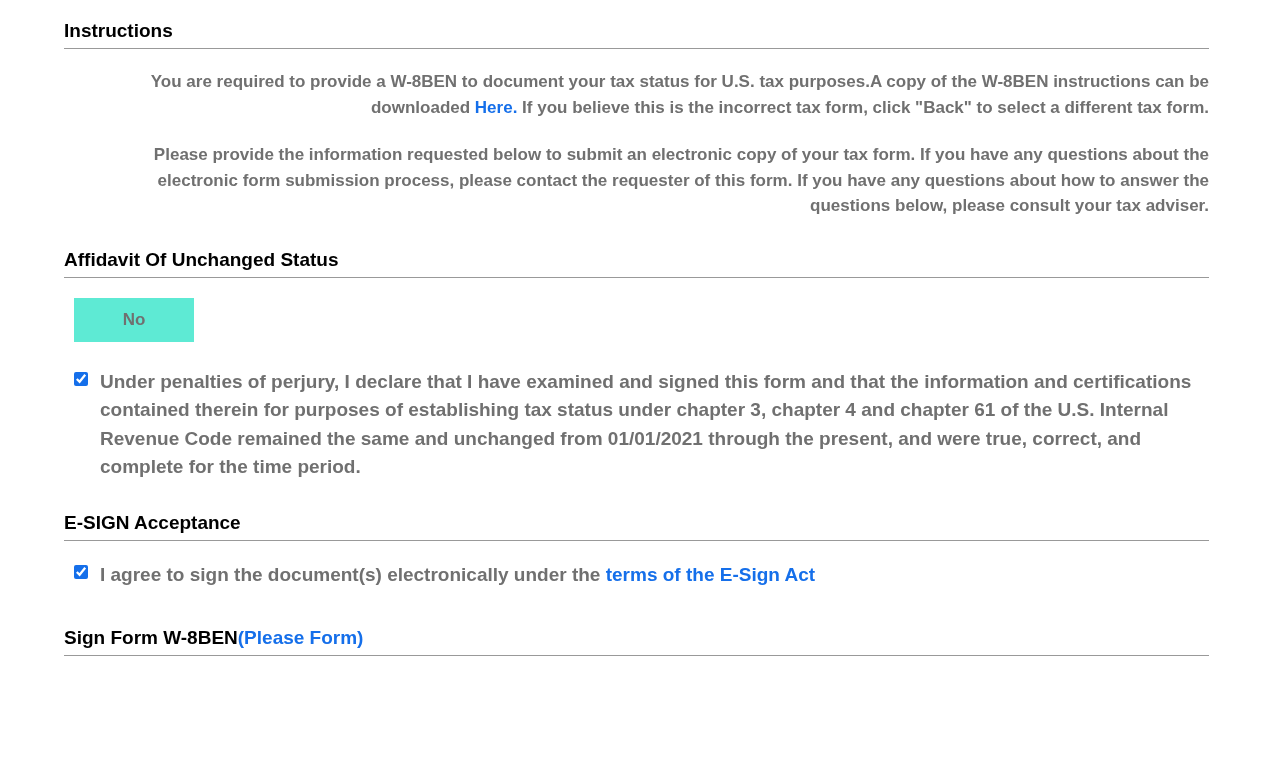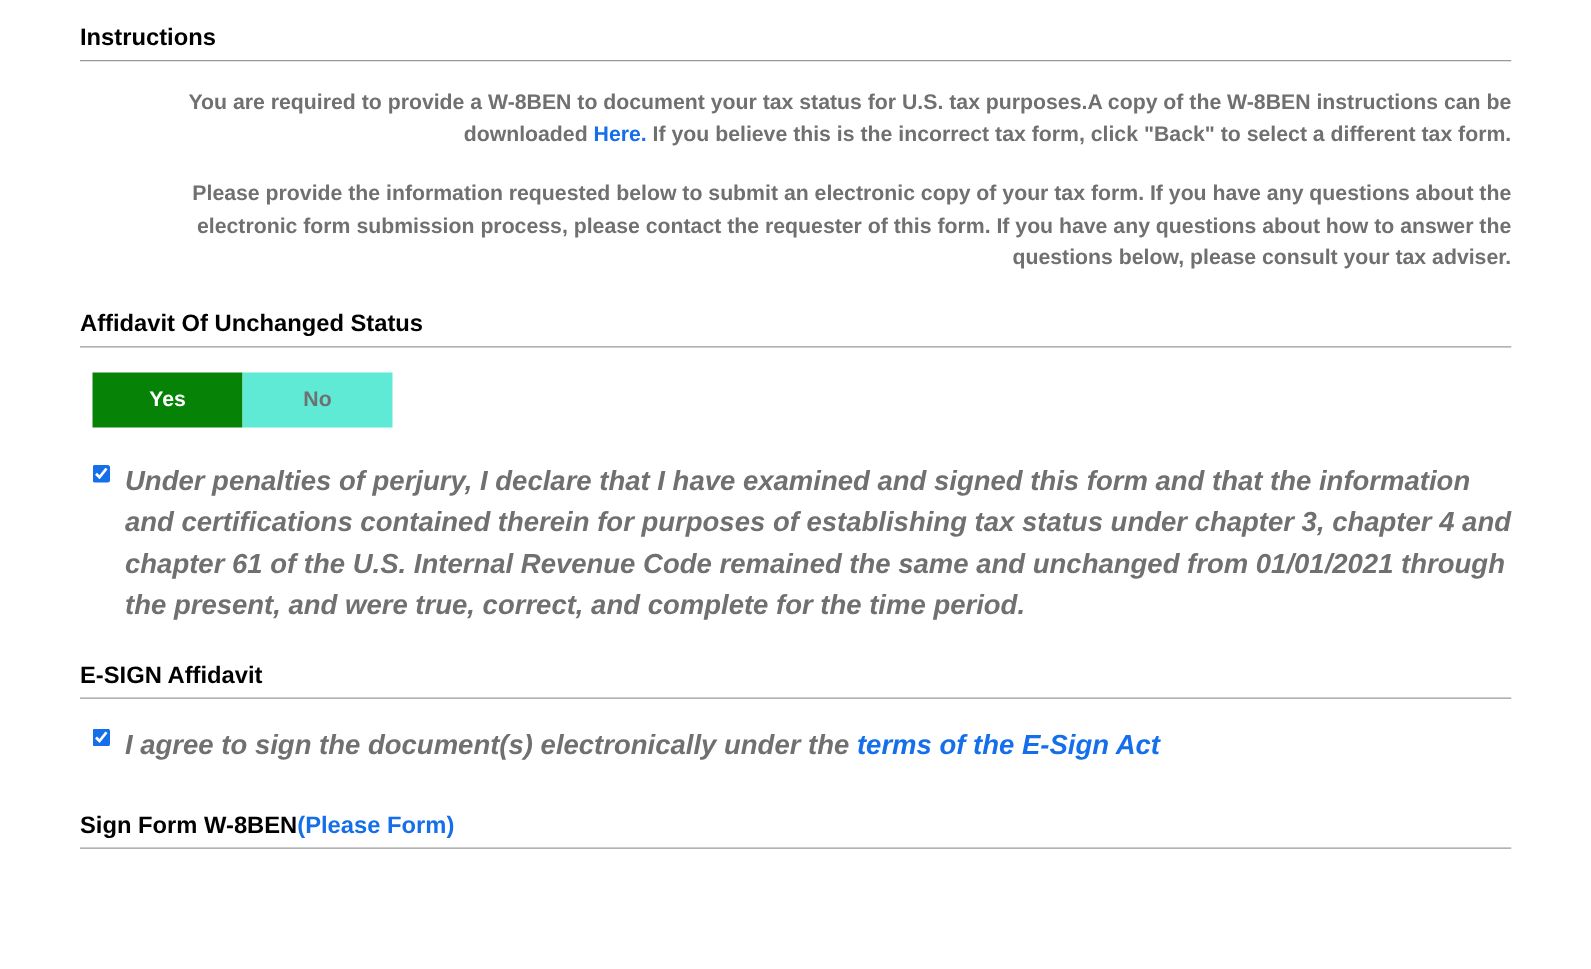--- a/index.html
+++ b/index.html
@@ -77,25 +77,24 @@
     }
     .check-row input[type="checkbox"] {
       margin-top: 4px;
       width: 14px;
       height: 14px;
       accent-color: #156fea;
       cursor: pointer;
       flex-shrink: 0;
     }
     .check-row .check-label {
-      font-size: 22px;
+      font-size: 19px;
       font-weight: bold;
       color: #707070;
       line-height: 1.5;
-      font-style: italic;
     }
     .sign-heading {
       font-size: 19px;
       font-weight: bold;
       color: #000;
       padding-bottom: 6px;
       border-bottom: 1px solid #999;
       margin-top: 38px;
     }
     .sign-heading .preview-link {
@@ -114,30 +113,29 @@
 <div class="content-indent">
   <p class="para">
     <span>You are required to provide a W-8BEN to document your tax status for U.S. tax purposes.A copy of the W-8BEN instructions can be downloaded </span><a class="link">Here.</a><span> If you believe this is the incorrect tax form, click "Back" to select a different tax form.</span>
   </p>
   <p class="para">Please provide the information requested below to submit an electronic copy of your tax form. If you have any questions about the electronic form submission process, please contact the requester of this form. If you have any questions about how to answer the questions below, please consult your tax adviser.</p>
 </div>
 
 <h2 class="section-heading">Affidavit Of Unchanged Status</h2>
 <div class="content-indent">
   <div class="toggle-row">
-    <button class="toggle-btn toggle-yes">Yes</button>
     <button class="toggle-btn toggle-no">No</button>
   </div>
   <div class="check-row">
     <input type="checkbox" checked="" style="">
     <span class="check-label">Under penalties of perjury, I declare that I have examined and signed this form and that the information and certifications contained therein for purposes of establishing tax status under chapter 3, chapter 4 and chapter 61 of the U.S. Internal Revenue Code remained the same and unchanged from 01/01/2021 through the present, and were true, correct, and complete for the time period.</span>
   </div>
 </div>
 
-<h2 class="section-heading">E-SIGN Affidavit</h2>
+<h2 class="section-heading">E-SIGN Acceptance</h2>
 <div class="content-indent">
   <div class="check-row">
     <input type="checkbox" checked="" style="">
     <span class="check-label">
       <span>I agree to sign the document(s) electronically under the </span><a class="link">terms of the E-Sign Act</a>
     </span>
   </div>
 </div>
 
 <h2 class="sign-heading">

